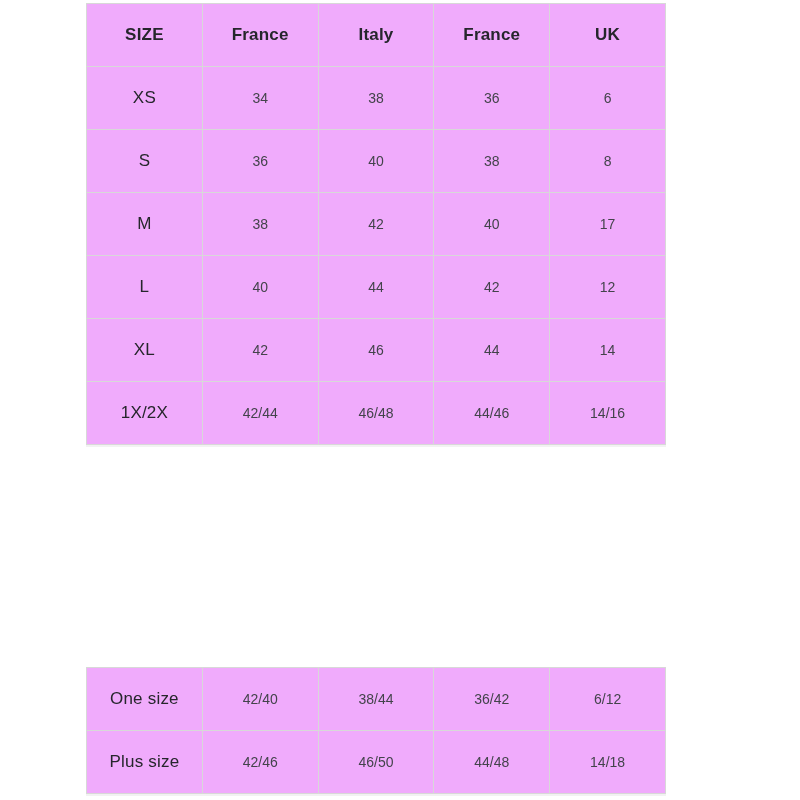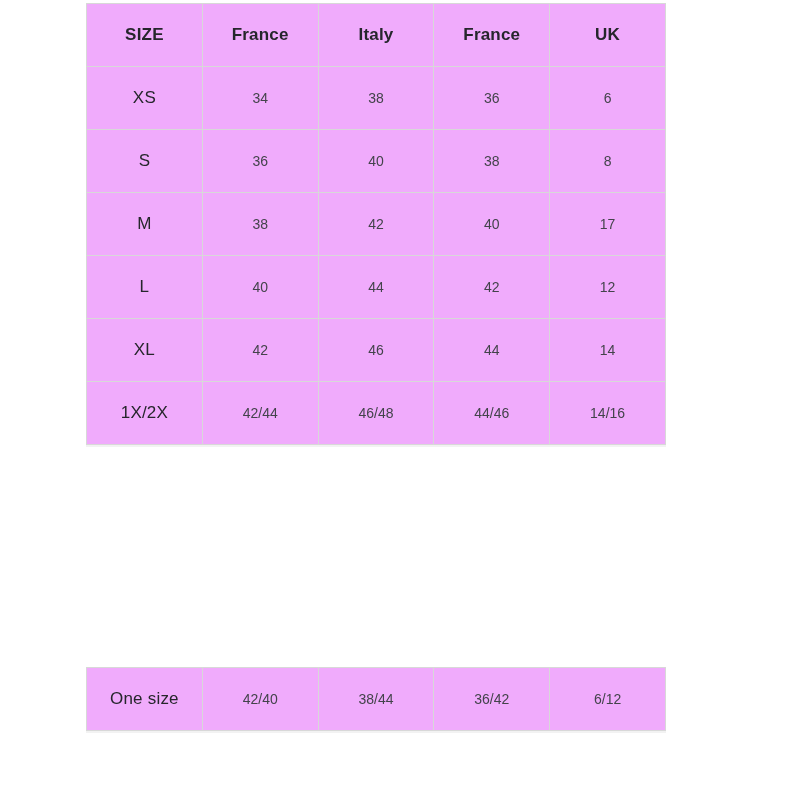--- a/index.html
+++ b/index.html
@@ -117,16 +117,23 @@
 
   <table class="size-table secondary">
     <tbody>
       <tr>
         <td class="size-col">One size</td>
         <td>42/40</td>
         <td>38/44</td>
         <td>36/42</td>
         <td>6/12</td>
       </tr>
+      <tr>
+        <td class="size-col">Plus size</td>
+        <td>42/46</td>
+        <td>46/50</td>
+        <td>44/48</td>
+        <td>14/18</td>
+      </tr>
     </tbody>
   </table>
 
 </div>
 
 </body></html>

